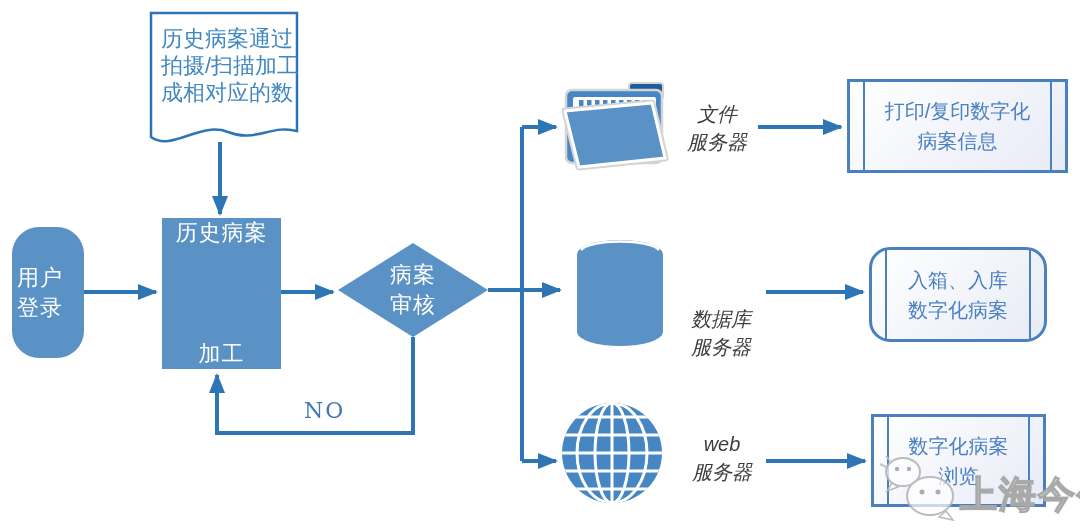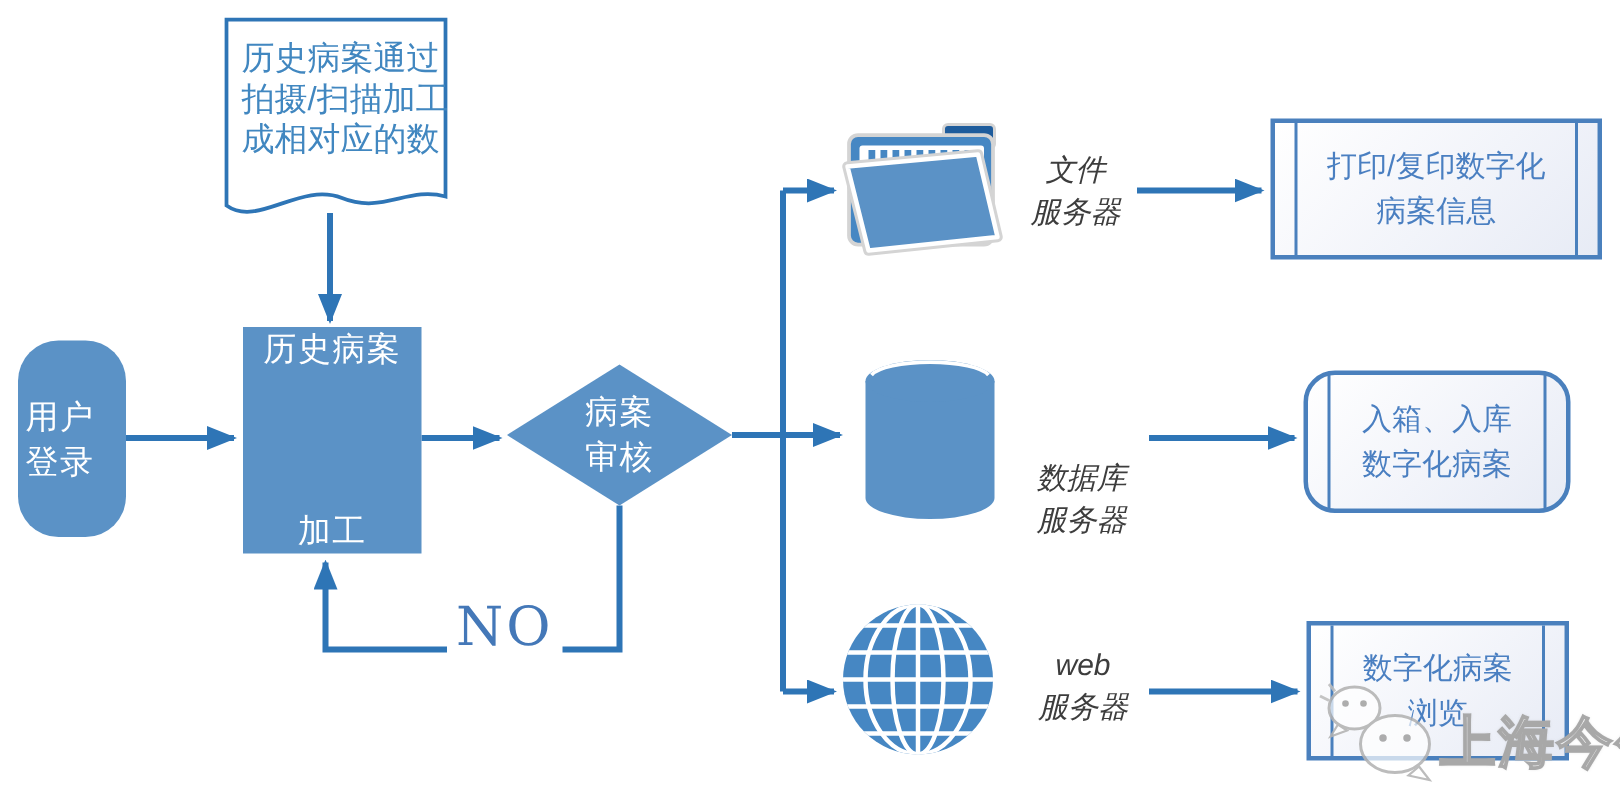--- a/index.html
+++ b/index.html
@@ -24,21 +24,21 @@
   .node-text{
     position:absolute;display:flex;flex-direction:column;align-items:center;justify-content:center;
     color:#fff;font-size:22px;line-height:30px;font-weight:500;letter-spacing:1px;text-align:center;
     z-index:5;
   }
   .doc-text{
     position:absolute;color:var(--document_text);font-size:22px;line-height:27px;
     font-weight:500;z-index:5;white-space:nowrap;
   }
   .no-label{
-    position:absolute;font-family:"DejaVu Serif",serif;font-size:36px;color:#4478b8;
+    position:absolute;font-family:"DejaVu Serif",serif;font-size:22px;color:#4478b8;
     letter-spacing:2px;z-index:5;background:#fff;padding:0 6px;
   }
   .srv-label{
     position:absolute;display:flex;flex-direction:column;align-items:center;justify-content:center;
     color:var(--label_text);font-size:20px;line-height:28px;font-weight:500;text-align:center;z-index:5;font-style:italic;
   }
   .pp-box{
     position:absolute;box-sizing:border-box;border:3px solid var(--box_border);
     background:linear-gradient(135deg,#ffffff 0%,#f2f4fa 55%,#e7ebf5 100%);
     display:flex;flex-direction:column;align-items:center;justify-content:center;

